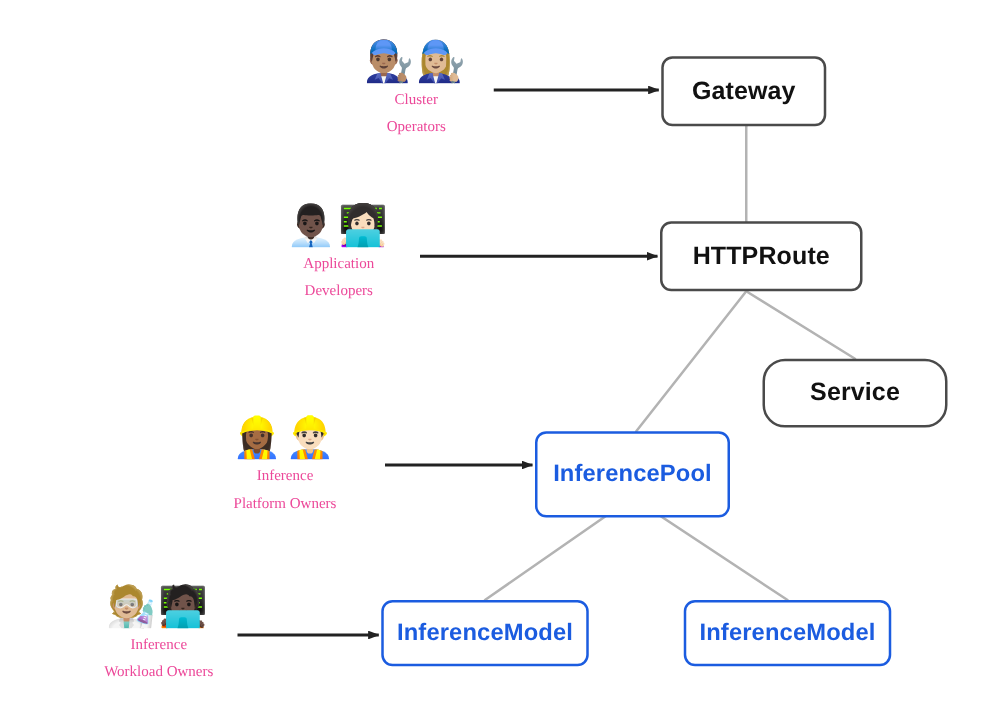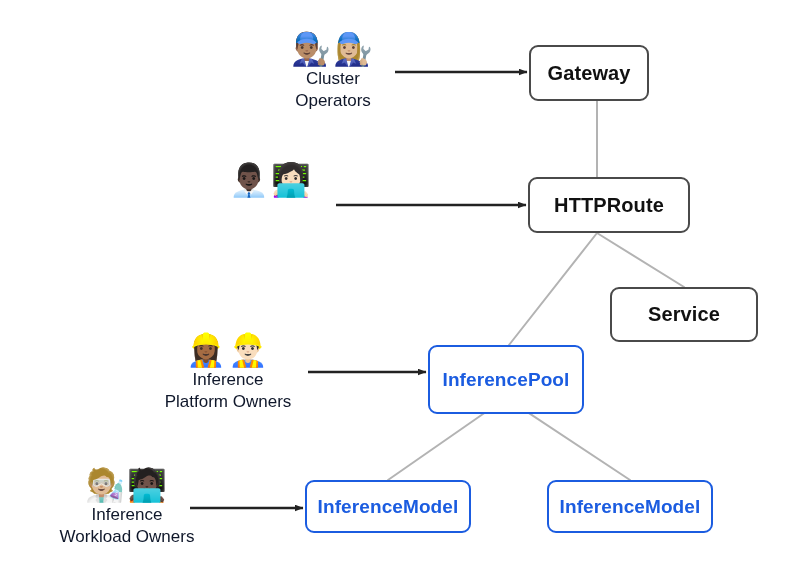--- a/index.html
+++ b/index.html
@@ -53,24 +53,24 @@
     align-items: center;
     text-align: center;
   }
   .actor-emojis {
     font-size: 32px;
     line-height: 38px;
     letter-spacing: 2px;
     font-family: "DejaVu Sans", sans-serif;
   }
   .actor-label {
-    font-size: 17px;
+    font-size: 12px;
     line-height: 22px;
-    color: #0f172a;
-    font-family: Liberation Sans, sans-serif;
+    color: #ec4899;
+    font-family: Liberation Serif, serif;
     white-space: pre-line;
   }
 </style>
 </head>
 <body>
 
 <div id="diagram">
 
   <svg id="edges" viewBox="0 0 800 572" xmlns="http://www.w3.org/2000/svg">
     <defs>
@@ -87,47 +87,49 @@
       </g>
     <g id="arrow-group">
         <line x1="395" y1="72" x2="527" y2="72" stroke="#222222" stroke-width="2.4" marker-end="url(#arrowhead)"></line>
         <line x1="336" y1="205" x2="526" y2="205" stroke="#222222" stroke-width="2.4" marker-end="url(#arrowhead)"></line>
         <line x1="308" y1="372" x2="426" y2="372" stroke="#222222" stroke-width="2.4" marker-end="url(#arrowhead)"></line>
         <line x1="190" y1="508" x2="303" y2="508" stroke="#222222" stroke-width="2.4" marker-end="url(#arrowhead)"></line>
       </g>
   </svg>
 
   <div id="nodes-layer">
-      <div class="node dark" style="left: 529px; top: 45px; width: 120px; height: 56px; font-size: 20px;">
+      <div class="node dark" style="left: 529px; top: 45px; width: 132px; height: 56px; font-size: 20px;">
         <span>Gateway</span>
       </div>
       <div class="node dark" style="left: 528px; top: 177px; width: 162px; height: 56px; font-size: 20px;">
         <span>HTTPRoute</span>
       </div>
-      <div class="node dark" style="left: 610px; top: 287px; width: 148px; height: 55px; font-size: 20px;">
+      <div class="node dark" style="left: 610px; top: 287px; width: 148px; height: 55px; font-size: 20px; border-radius: 18px;">
         <span>Service</span>
       </div>
       <div class="node blue" style="left: 428px; top: 345px; width: 156px; height: 69px; font-size: 19px;">
         <span>InferencePool</span>
       </div>
       <div class="node blue" style="left: 305px; top: 480px; width: 166px; height: 53px; font-size: 19px;">
         <span>InferenceModel</span>
       </div>
       <div class="node blue" style="left: 547px; top: 480px; width: 166px; height: 53px; font-size: 19px;">
         <span>InferenceModel</span>
       </div>
     </div>
   <div id="actors-layer">
       <div class="actor" style="left: 262px; top: 30px; width: 142px;">
         <div class="actor-emojis">👨🏽‍🔧👩🏼‍🔧</div>
         <div class="actor-label">Cluster
 Operators</div>
       </div>
       <div class="actor" style="left: 200px; top: 161px; width: 142px;">
         <div class="actor-emojis">👨🏿‍💼👩🏻‍💻</div>
+        <div class="actor-label">Application
+Developers</div>
       </div>
       <div class="actor" style="left: 152px; top: 331px; width: 152px;">
         <div class="actor-emojis">👷🏾‍♀️👷🏻‍♂️</div>
         <div class="actor-label">Inference
 Platform Owners</div>
       </div>
       <div class="actor" style="left: 47px; top: 466px; width: 160px;">
         <div class="actor-emojis">🧑🏼‍🔬🧑🏿‍💻</div>
         <div class="actor-label">Inference
 Workload Owners</div>

